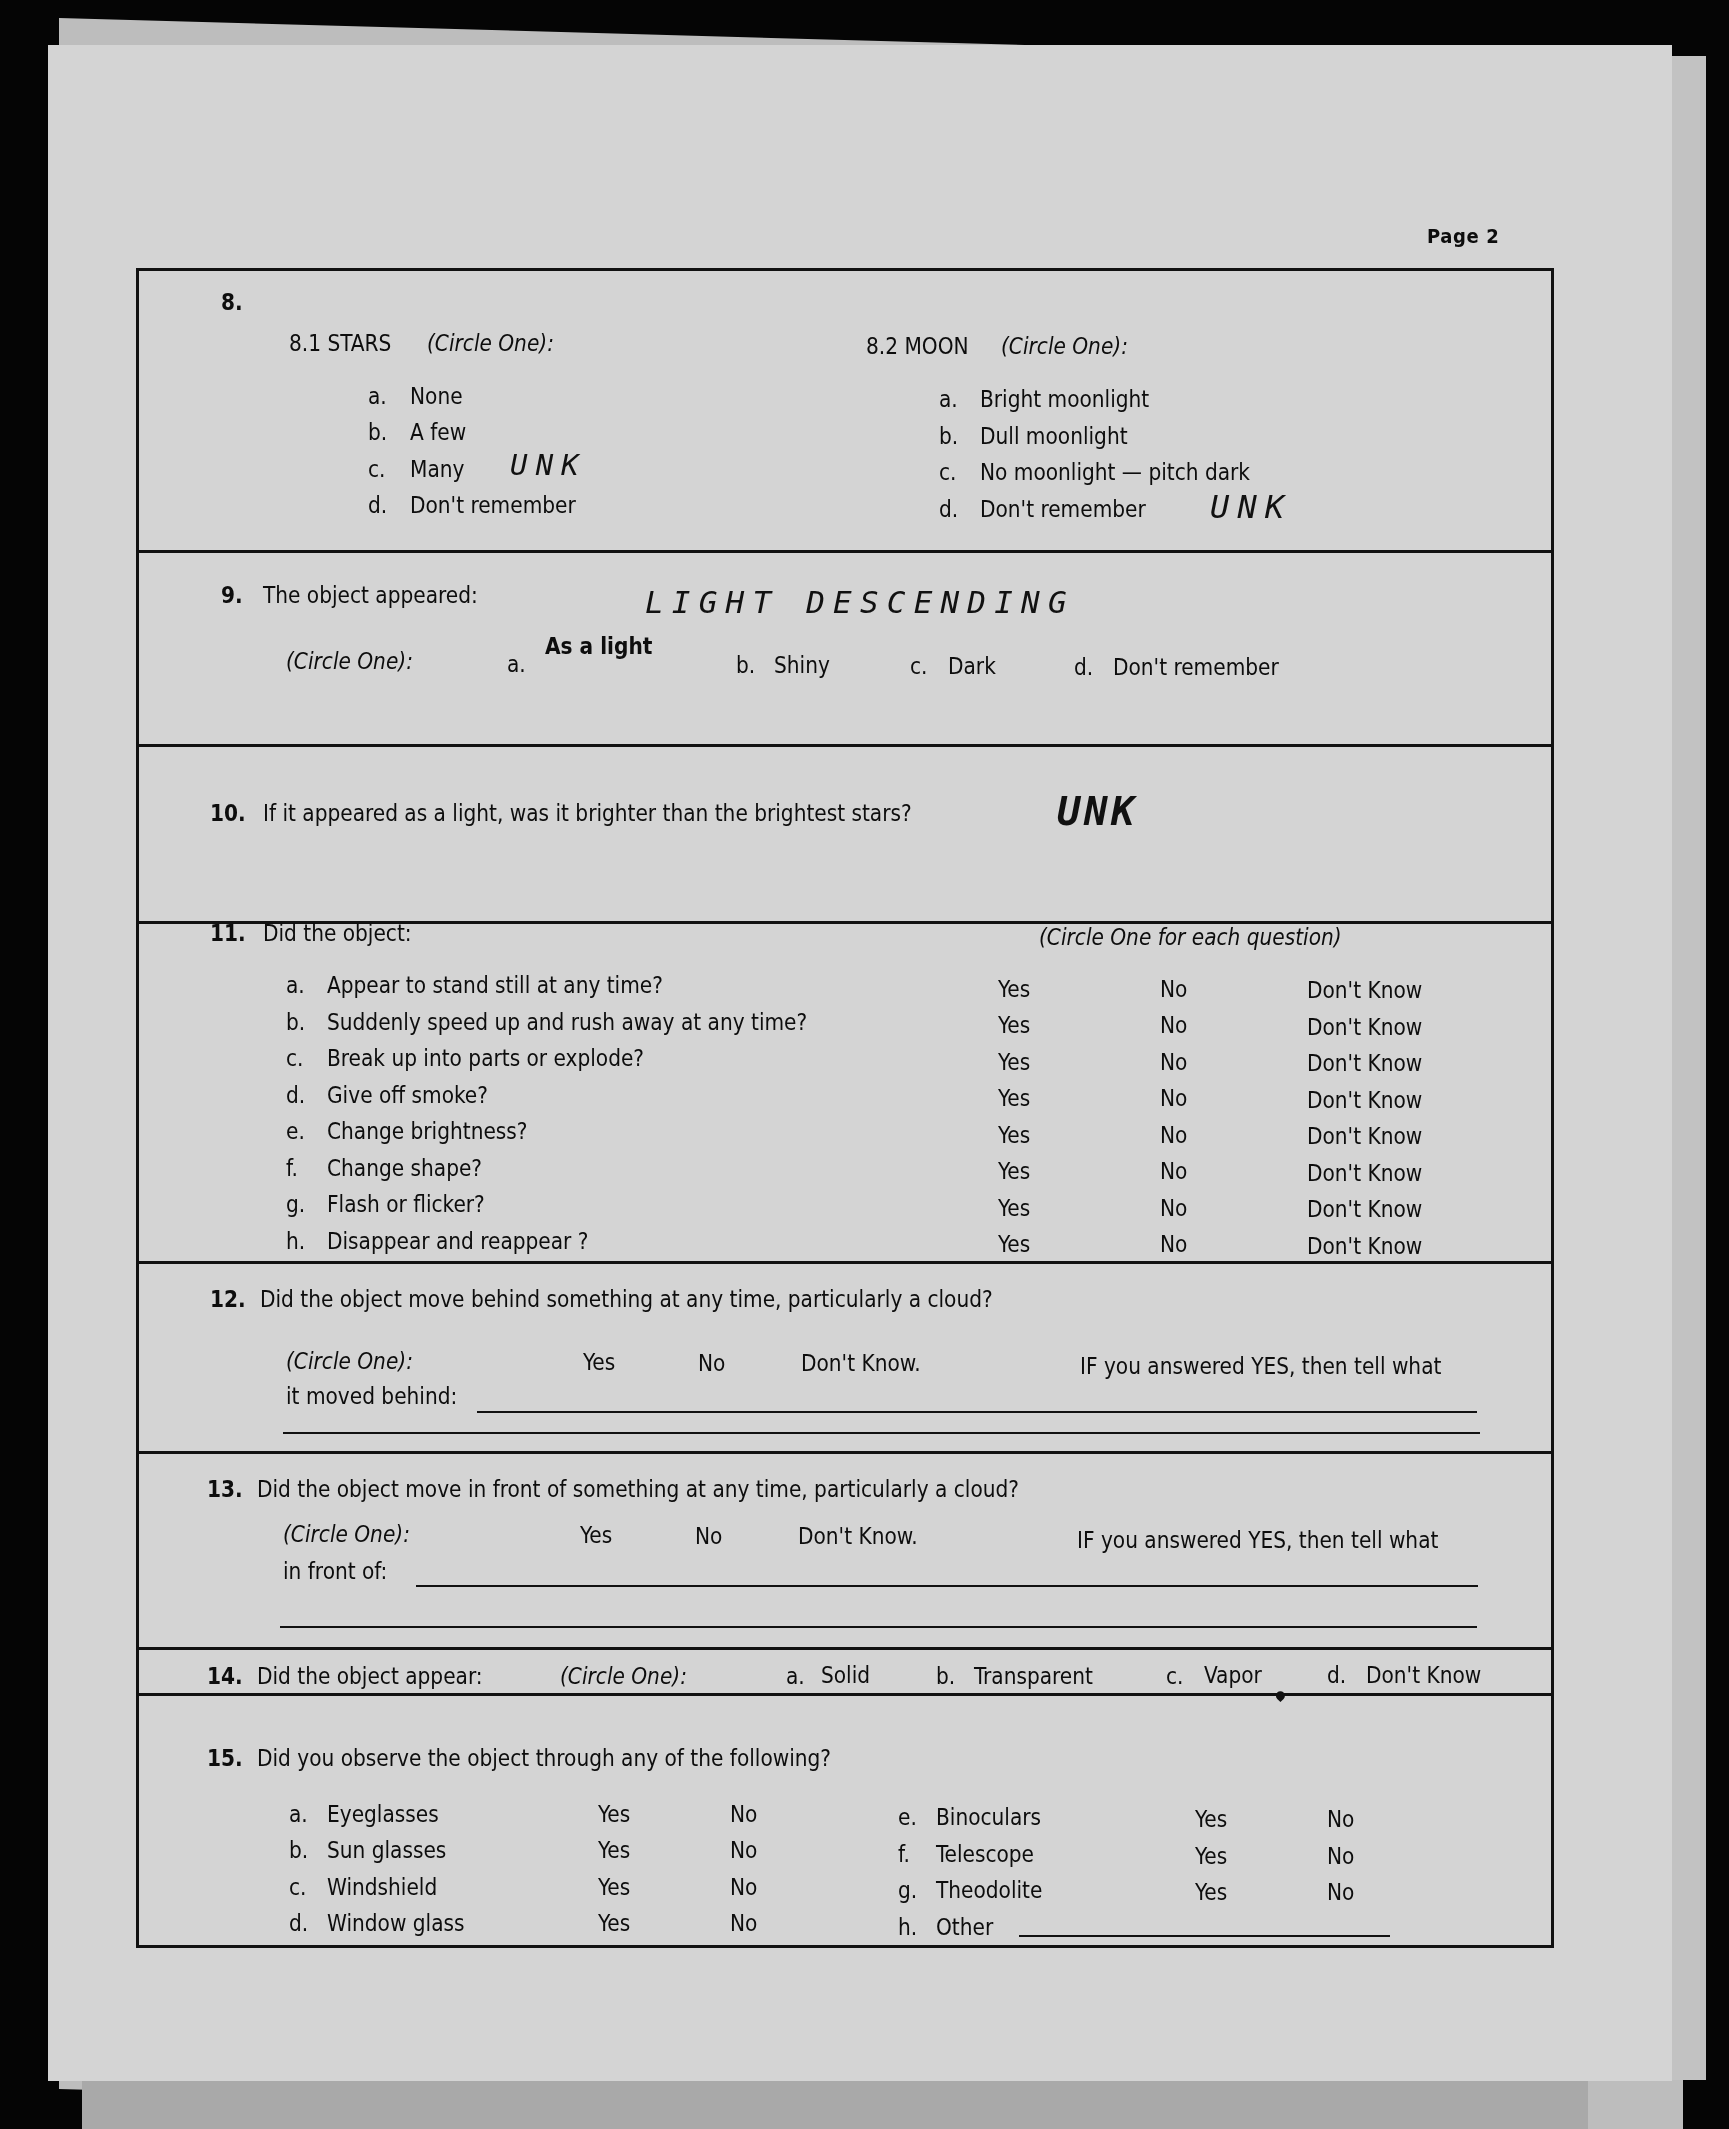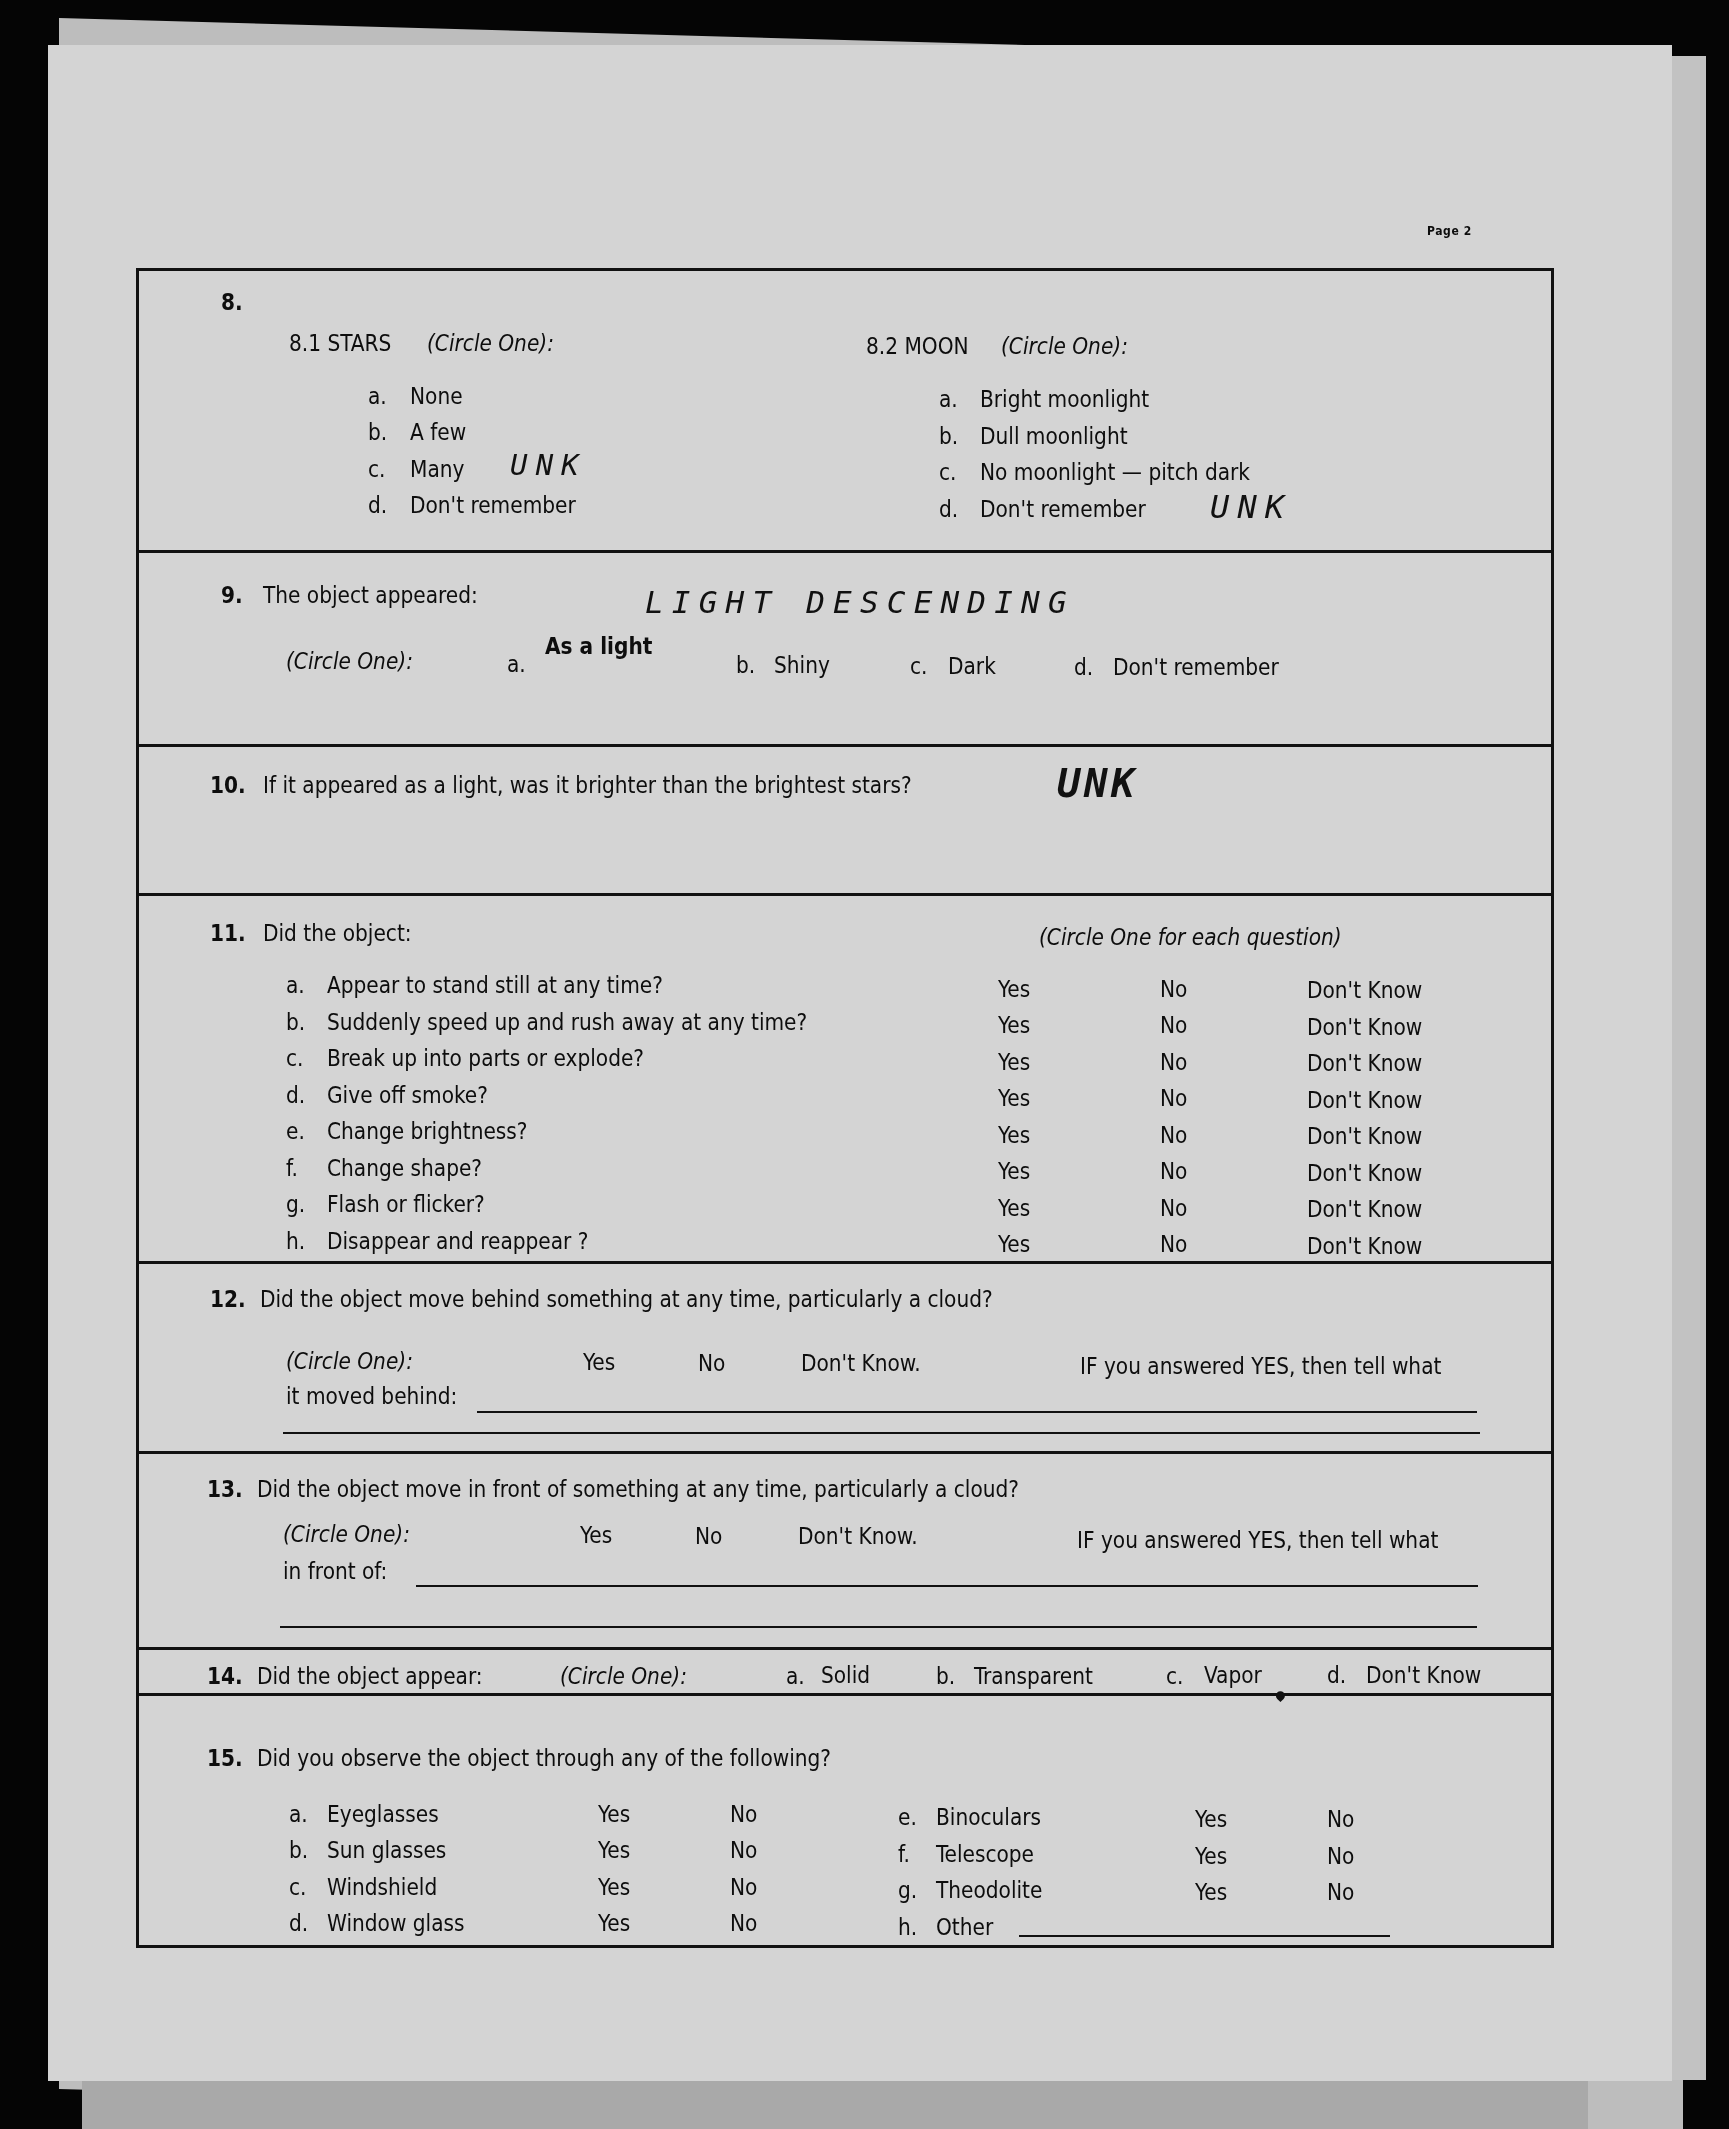--- a/index.html
+++ b/index.html
@@ -19,21 +19,21 @@
   }
   .paper {
     position:absolute; left:48px; top:45px; width:1624px; height:2036px;
     background:#d4d4d4;
   }
   .paper-shade {
     position:absolute; left:1671px; top:56px; width:35px; height:2024px;
     background:#c2c2c2;
   }
   .page-num {
-    position:absolute; left:1427px; top:224px; font-size:12px; font-weight:bold;
+    position:absolute; left:1427px; top:224px; font-size:20px; font-weight:bold;
     letter-spacing:0.6px;
   }
   .form {
     position:absolute; left:136px; top:268px; width:1418px; height:1680px;
     border:3.5px solid #111; box-sizing:border-box;
   }
   .section { position:absolute; left:0; width:100%; border-bottom:3.5px solid #111; box-sizing:border-box; }
   .section.last { border-bottom:none; }
   .t { position:absolute; white-space:nowrap; font-size:22.4px; }
   .b { font-weight:bold; }
@@ -123,21 +123,21 @@
     <div class="ans">
       <span class="t" style="left:771px;top:100px;">c.</span>
       <span class="t" style="left:809px;top:100px;">Dark</span>
     </div>
     <div class="ans">
       <span class="t" style="left:935px;top:101px;">d.</span>
       <span class="t" style="left:974px;top:101px;">Don't remember</span>
     </div>
   </div>
 
-  <div class="section" style="top:477px;height:148px;">
+  <div class="section" style="top:505px;height:148px;">
     <span class="t b" style="left:71px;top:23.5px;">10.</span>
     <span class="t" style="left:124px;top:23.5px;">If it appeared as a light, was it brighter than the brightest stars?</span>
     <span class="hand" style="left:918px;top:13px;font-size:39px;font-weight:bold;letter-spacing:3.5px;">UNK</span>
   </div>
 
   <div class="section" style="top:625px;height:368px;">
     <span class="t b" style="left:71px;top:23.5px;">11.</span>
     <span class="t" style="left:124px;top:23.5px;">Did the object:</span>
     <span class="t i" style="left:900px;top:28px;">(Circle One for each question)</span>
 

